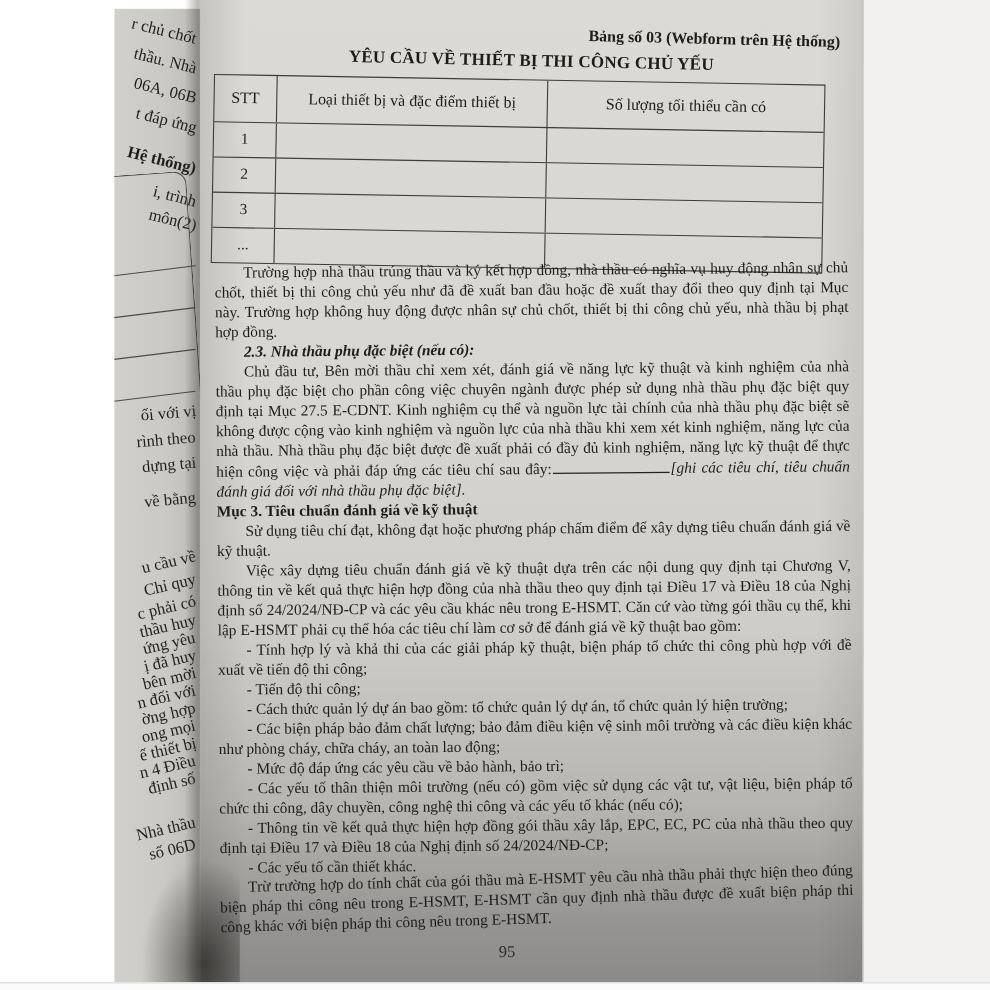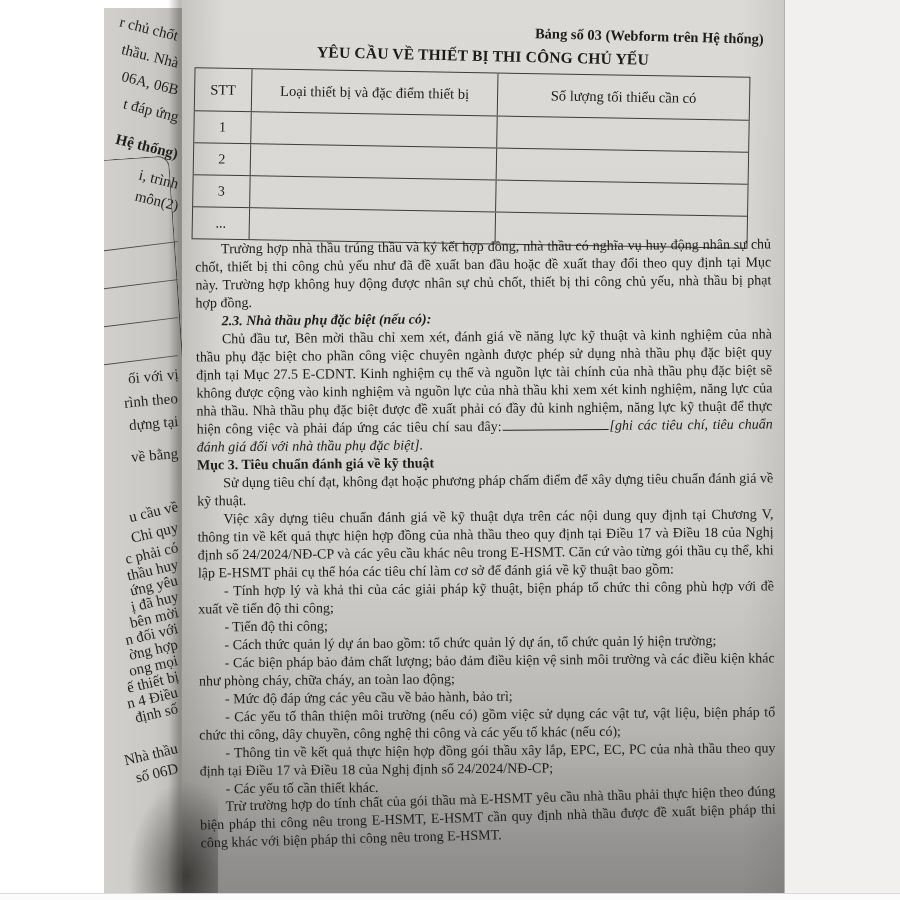--- a/index.html
+++ b/index.html
@@ -159,17 +159,18 @@
       <p>- Tiến độ thi công;</p>
       <p>- Cách thức quản lý dự án bao gồm: tổ chức quản lý dự án, tổ chức quản lý hiện trường;</p>
       <p>- Các biện pháp bảo đảm chất lượng; bảo đảm điều kiện vệ sinh môi trường và các điều kiện khác như phòng cháy, chữa cháy, an toàn lao động;</p>
       <p>- Mức độ đáp ứng các yêu cầu về bảo hành, bảo trì;</p>
       <p>- Các yếu tố thân thiện môi trường (nếu có) gồm việc sử dụng các vật tư, vật liệu, biện pháp tổ chức thi công, dây chuyền, công nghệ thi công và các yếu tố khác (nếu có);</p>
       <p>- Thông tin về kết quả thực hiện hợp đồng gói thầu xây lắp, EPC, EC, PC của nhà thầu theo quy định tại Điều 17 và Điều 18 của Nghị định số 24/2024/NĐ-CP;</p>
       <p>- Các yếu tố cần thiết khác.</p>
       <p class="closing">Trừ trường hợp do tính chất của gói thầu mà E-HSMT yêu cầu nhà thầu phải thực hiện theo đúng biện pháp thi công nêu trong E-HSMT, E-HSMT cần quy định nhà thầu được đề xuất biện pháp thi công khác với biện pháp thi công nêu trong E-HSMT.</p>
     </div>
 
+    <div class="page-num">95</div>
   </div>
 
   <div class="gutter-blob"></div>
   <div class="bottom-strip"></div>
 </div>
 
 </body></html>

